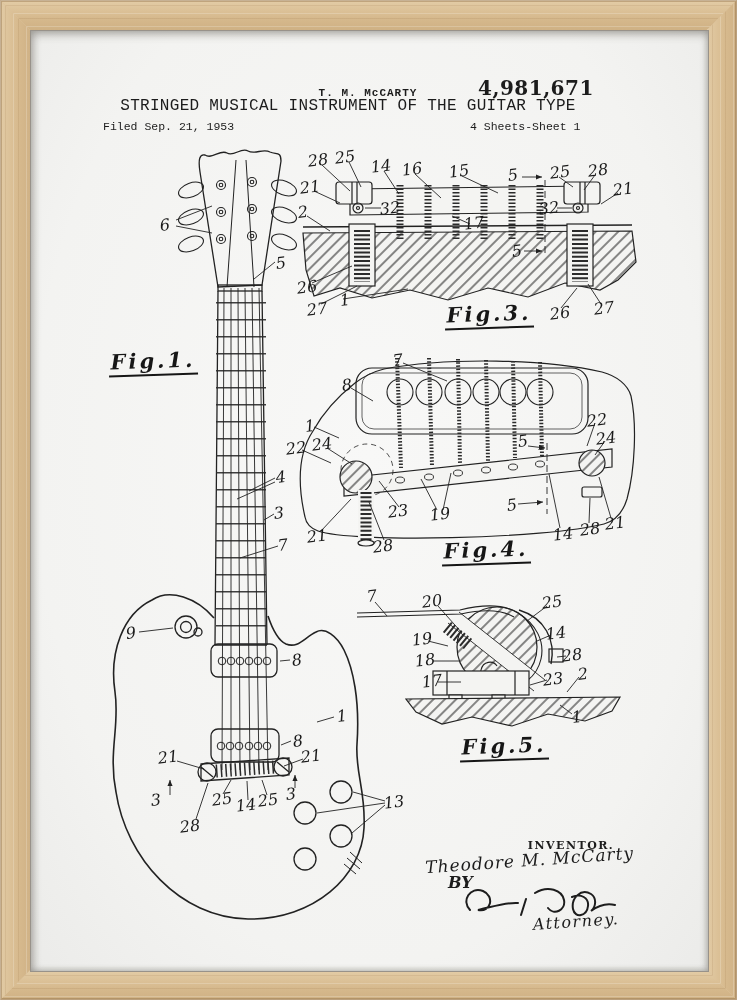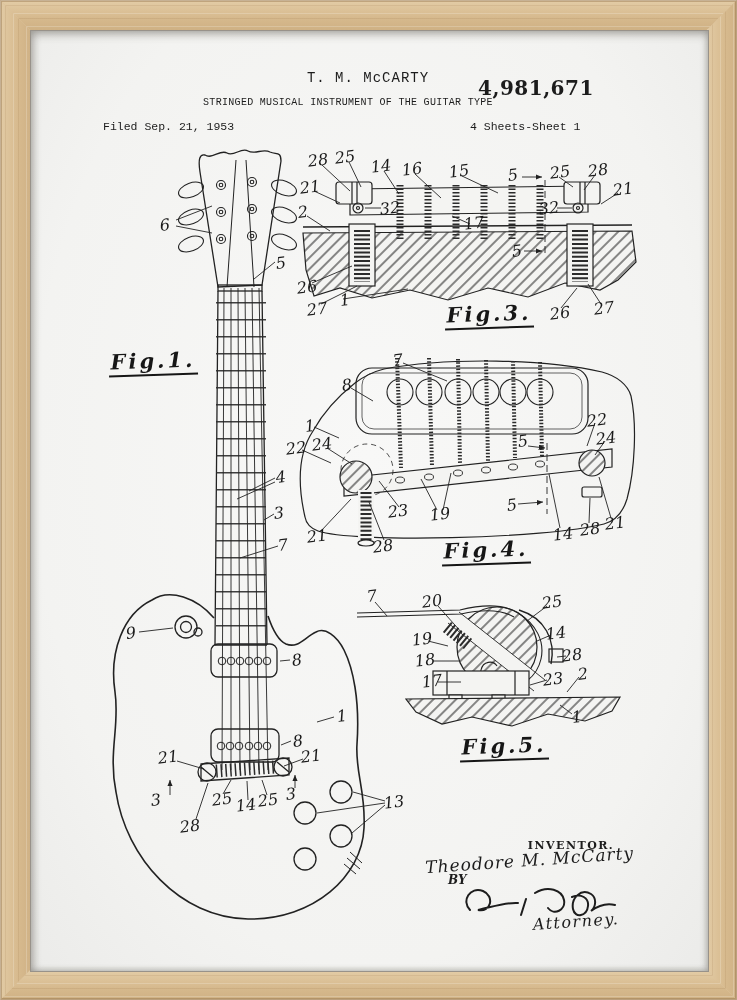--- a/index.html
+++ b/index.html
@@ -27,34 +27,34 @@
   .paper{position:absolute;left:30px;top:30px;width:677px;height:940px;
     background:radial-gradient(ellipse at 50% 45%, #f8f8f7 0%, #f3f3f1 70%, #ebebe9 100%);
     border:1px solid #98928a;
     box-shadow:inset 0 4px 8px rgba(60,54,44,.30), inset 4px 0 7px rgba(60,54,44,.18),
                inset -2px -2px 5px rgba(60,54,44,.14);}
   
   .layer{position:absolute;left:0;top:0;width:737px;height:1000px;pointer-events:none;}
   .t{position:absolute;white-space:nowrap;color:#1c1c1c;}
   .mono{font-family:"Liberation Mono","DejaVu Sans Mono",monospace;}
   .h-date{left:101px;top:77px;font-weight:bold;font-size:20px;letter-spacing:.5px;}
-  .h-name{left:368px;top:70px;font-size:14px;font-weight:normal;letter-spacing:1px;transform:translateX(-50%);}
+  .h-name{left:368px;top:87px;font-size:11px;font-weight:bold;letter-spacing:1px;transform:translateX(-50%);}
   .h-num{left:478px;top:76px;font-weight:bold;font-size:20px;letter-spacing:.5px;}
-  .h-t1{left:348px;top:97px;font-size:10px;transform:translateX(-50%);letter-spacing:.3px;}
+  .h-t1{left:348px;top:97px;font-size:16px;transform:translateX(-50%);letter-spacing:.3px;}
   .h-t2{left:345px;top:109px;font-size:11.5px;transform:translateX(-50%);letter-spacing:.3px;}
   .h-filed{left:103px;top:120px;font-size:11.5px;}
   .h-sheet{left:470px;top:120px;font-size:11.5px;}
   .ref{position:absolute;transform:translate(-50%,-50%) rotate(-7deg);
        font-style:italic;font-size:16px;font-family:"DejaVu Serif",serif;color:#191919;}
   .figlabel{position:absolute;transform:translate(-50%,-50%) rotate(-2deg);
        font-style:italic;font-weight:bold;font-size:21px;letter-spacing:3px;
        border-bottom:2px solid #161616;padding:0 2px 1px 2px;color:#161616;}
   .inv-head{left:571px;top:839px;font-size:11px;font-weight:bold;letter-spacing:1.5px;transform:translateX(-50%);}
   .inv-name{left:425px;top:850px;font-style:italic;font-size:17px;letter-spacing:1px;transform:rotate(-4deg);}
-  .inv-by{left:448px;top:873px;font-style:italic;font-weight:bold;font-size:12px;}
+  .inv-by{left:448px;top:873px;font-style:italic;font-weight:bold;font-size:16px;}
   .inv-att{left:576px;top:912px;font-style:italic;font-size:16px;letter-spacing:1.5px;transform:translateX(-50%) rotate(-4deg);}
   svg.draw{position:absolute;left:0;top:0;}
 </style>
 </head>
 <body>
 
 <div class="scene">
 
   <div class="frame-side frame-top grain-h"></div>
   <div class="frame-side frame-bottom grain-h"></div>

